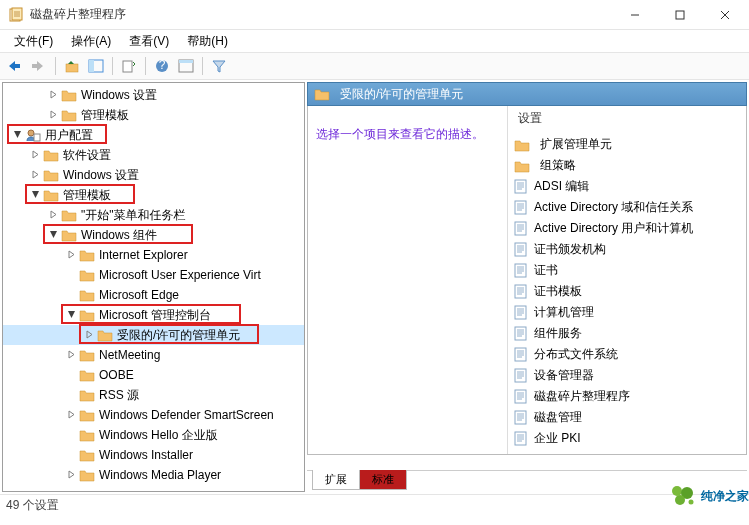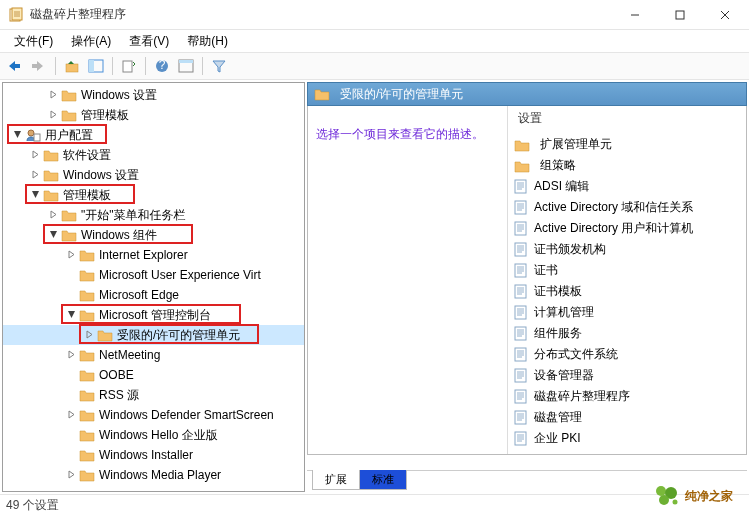--- a/index.html
+++ b/index.html
@@ -22,24 +22,24 @@
   .folder-icon { width: 16px; height: 14px; margin-right: 4px; flex: none; }
   .hl { position: absolute; border: 2px solid #d22; pointer-events: none; z-index: 10; }
   .right-pane { flex: 1; margin: 2px 2px 2px 0; display: flex; flex-direction: column; }
   .right-header { height: 24px; background: linear-gradient(#6fa8d6,#5a94c7); color: #fff; display: flex; align-items: center; padding: 0 6px; gap: 6px; border: 1px solid #427aa8; }
   .right-body { flex: 1; border: 1px solid #bbb; border-top: none; display: flex; overflow: hidden; }
   .desc-col { width: 200px; padding: 20px 8px; border-right: 1px solid #ddd; color: #6d28d9; }
   .list-col { flex: 1; overflow: auto; }
   .list-head { padding: 4px 10px 6px; color: #333; border-bottom: 1px solid transparent; }
   .list-item { display: flex; align-items: center; height: 21px; padding-left: 6px; gap: 6px; cursor: default; }
   .tabs { height: 22px; display: flex; align-items: flex-start; border-top: 1px solid #ccc; margin-top: 15px; }
-  .tab { padding: 2px 12px; border: 1px solid #bbb; border-top: none; margin-left: -1px; font-size: 11px; background: #1d4ed8; position: relative; top: -1px; }
+  .tab { padding: 2px 12px; border: 1px solid #bbb; border-top: none; margin-left: -1px; font-size: 11px; background: #b91c1c; position: relative; top: -1px; }
   .tab.active { background: #fff; }
   .statusbar { height: 22px; display: flex; align-items: center; padding: 0 6px; border-top: 1px solid #e5e5e5; color: #444; }
-  .watermark { position: absolute; right: 16px; bottom: 18px; display: flex; align-items: center; gap: 6px; color: #a16207; font-size: 14px; }
+  .watermark { position: absolute; right: 0; bottom: 18px; display: flex; align-items: center; gap: 6px; color: #0369a1; font-size: 14px; }
   .folder-svg { fill: #f5c06a; stroke: #c8902e; stroke-width: 0.5; }
   .setting-icon { width: 14px; height: 15px; flex: none; }
 </style>
 </head>
 <body>
 
 <div class="titlebar">
   <svg class="icon" viewBox="0 0 16 16">
       <rect x="2" y="2" width="10" height="12" fill="#fff" stroke="#c8902e"></rect>
       <rect x="4" y="1" width="10" height="12" fill="#fceabb" stroke="#c8902e"></rect>

